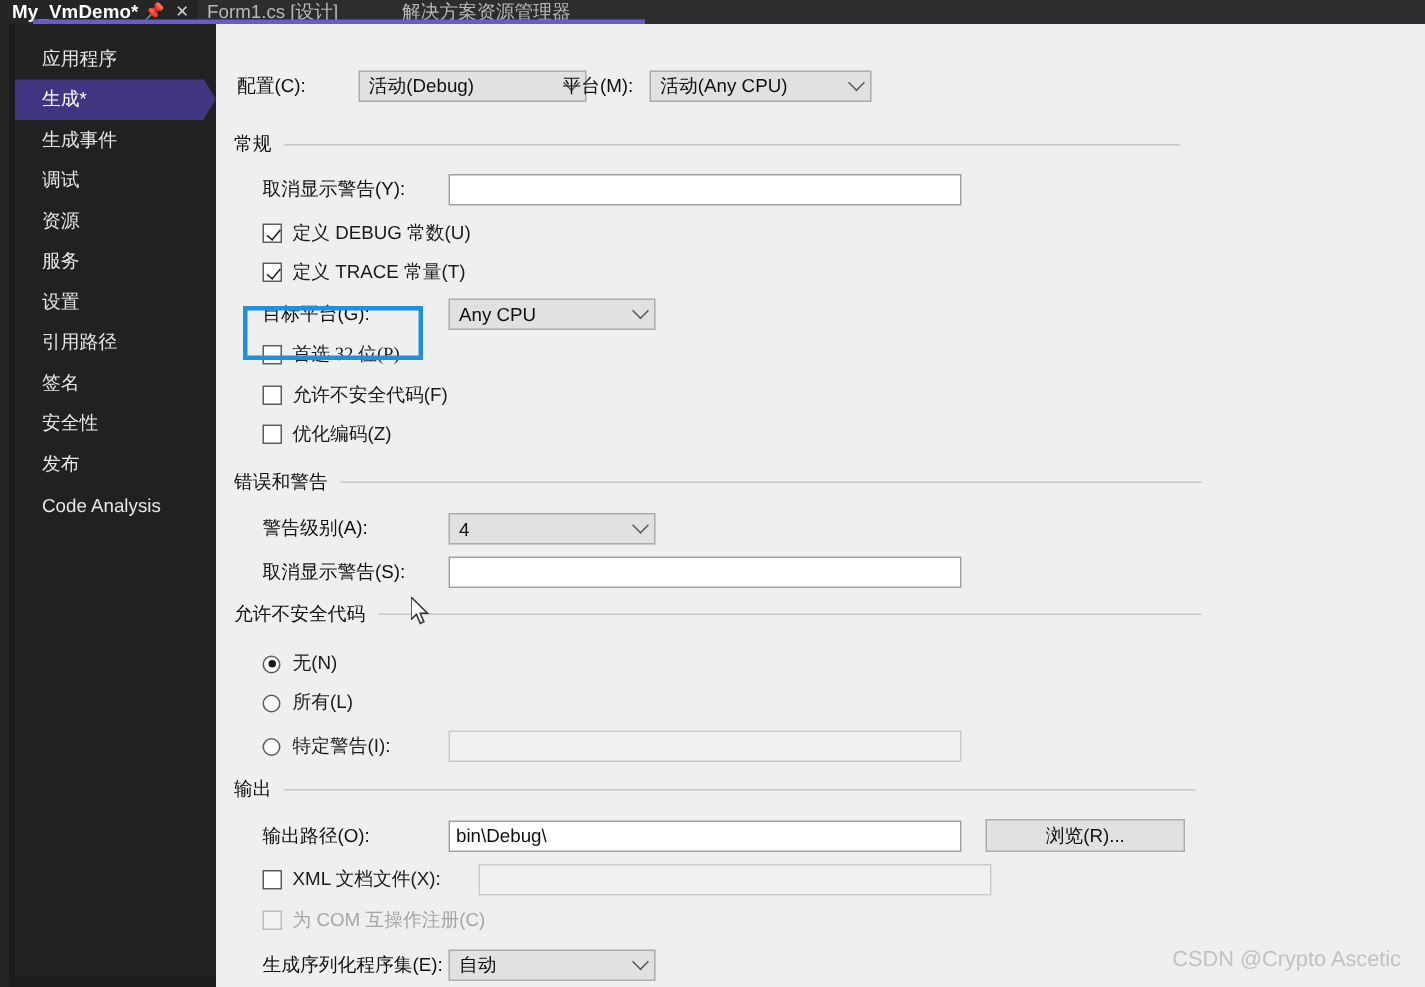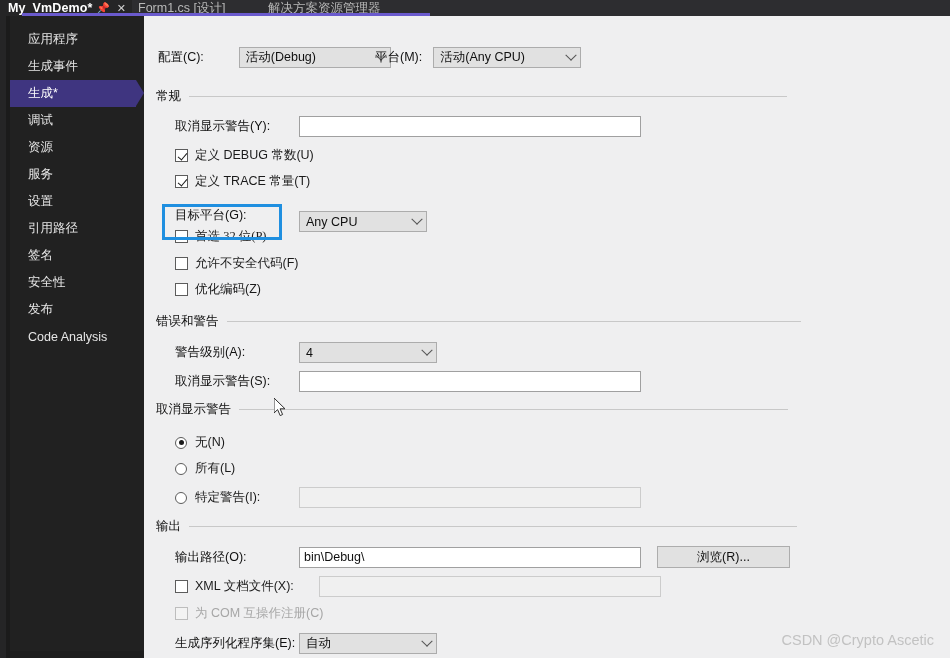--- a/index.html
+++ b/index.html
@@ -297,25 +297,25 @@
   </div>
   <div class="tab-underline"></div>
 
   <div class="rail-left"></div>
   <div class="rail-gap"></div>
 
   <div class="sidebar">
     <div class="side-item">
       <span>应用程序</span>
     </div>
-    <div class="side-item">
-      <span>生成事件</span>
-    </div>
     <div class="side-item selected">
       <span>生成*</span>
+    </div>
+    <div class="side-item">
+      <span>生成事件</span>
     </div>
     <div class="side-item">
       <span>调试</span>
     </div>
     <div class="side-item">
       <span>资源</span>
     </div>
     <div class="side-item">
       <span>服务</span>
     </div>
@@ -379,21 +379,21 @@
 
     <div class="row" style="left:31px; top:157px;">
       <span class="cb">
         <span class="cbbox checked"></span>
         <span class="cbtext">定义 TRACE 常量(T)</span>
       </span>
     </div>
 
     <div class="row" style="left:31px; top:183px;">
       <span class="lbl" style="width:122px;">目标平台(G):</span>
-      <div class="combo" style="width:128px; margin-left:2px;margin-top:12px;">
+      <div class="combo" style="width:138px; margin-left:2px;">
         <span class="cval">Any CPU</span>
         <span class="carrow">
             <i class="chev"></i>
           </span>
       </div>
     </div>
 
     <div class="row" style="left:31px; top:212px;font-family:Liberation Serif, serif;">
       <span class="cb">
         <span class="cbbox"></span>
@@ -429,21 +429,21 @@
           </span>
       </div>
     </div>
 
     <div class="row" style="left:31px; top:355px;">
       <span class="lbl" style="width:122px;">取消显示警告(S):</span>
       <div class="tbox" style="width:342px; margin-left:2px;"></div>
     </div>
 
     <div class="section" style="left:12px; top:385px;">
-      <span class="stitle">取消显示警告</span>
+      <span class="stitle">允许不安全代码</span>
       <span class="srule" style="width:549px;"></span>
     </div>
 
     <div class="row" style="left:31px; top:418px;">
       <span class="rd">
         <span class="rdbox on"></span>
         <span>无(N)</span>
       </span>
     </div>
     <div class="row" style="left:31px; top:444px;">

